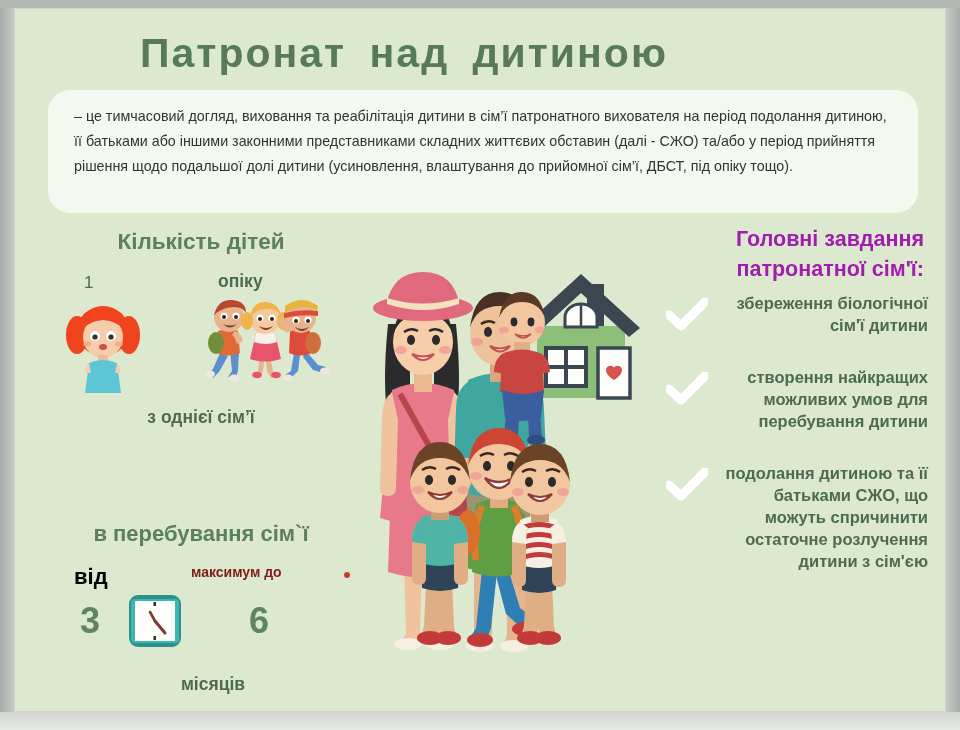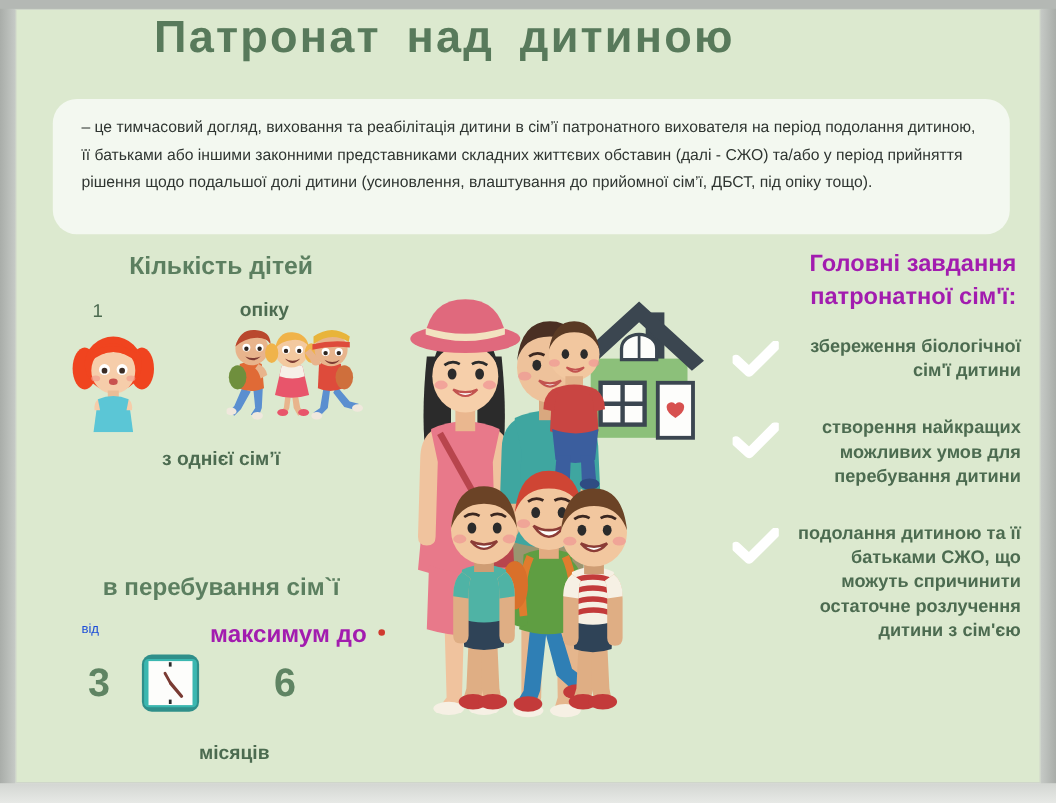--- a/index.html
+++ b/index.html
@@ -25,21 +25,21 @@
     background: #dce9cf;
     box-shadow: inset 0 0 0 1px #cfd6ca;
   }
   .frame-edge-l { position:absolute; left:0; top:0; width:14px; height:730px; background:linear-gradient(90deg,#a9ada9,#c6cac6); }
   .frame-edge-r { position:absolute; right:0; top:0; width:14px; height:730px; background:linear-gradient(270deg,#a9ada9,#c6cac6); }
   .frame-edge-t { position:absolute; left:0; top:0; width:960px; height:8px; background:#b4b8b4; }
   .frame-edge-b { position:absolute; left:0; bottom:0; width:960px; height:18px; background:linear-gradient(180deg,#d3d6d2,#e7e9e6); }
 
   
   .title {
-    position: absolute; left: 0; top: 10px; width: 808px;
+    position: absolute; left: 0; top: 30px; width: 808px;
     text-align: center;
     font-size: 41px; font-weight: 700; letter-spacing: 2px;
     color: #587a5b;
     word-spacing: 10px;
   }
   .desc-box {
     position: absolute; left: 48px; top: 90px; width: 870px; min-height: 123px;
     background: #f3f8f0;
     border-radius: 22px;
     padding: 14px 26px 12px 26px;
@@ -64,41 +64,41 @@
   .lbl-several {
     position: absolute; left: 182px; top: -2px; font-size: 17.5px; color: #4c6b50; font-weight: 700;
   }
   .from-one-family {
     text-align: center; font-size: 17.5px; color: #4c6b50; font-weight: 700; margin-top: 14px;
   }
 
   .col-left2 { position: absolute; left: 36px; top: 492px; width: 330px; }
   .h2b { font-size: 22px; font-weight: 700; color: #5c7f60; text-align: center; line-height: 28px; }
   .dur-row { position: relative; height: 110px; margin-top: 16px; }
-  .lbl-from { position: absolute; left: 38px; top: 0; font-size: 12px; color: #1d4ed8; font-weight: 400; }
-  .lbl-max  { position: absolute; left: 155px; top: 0; font-size: 22px; color: #a21caf; font-weight: 700; }
+  .lbl-from { position: absolute; left: 38px; top: 0; font-size: 22px; color: #000000; font-weight: 700; }
+  .lbl-max  { position: absolute; left: 155px; top: 0; font-size: 14px; color: #7f1d1d; font-weight: 700; }
   .num3 { position: absolute; left: 44px; top: 36px; font-size: 36px; color: #5f8463; font-weight: 700; }
   .num6 { position: absolute; left: 213px; top: 36px; font-size: 36px; color: #5f8463; font-weight: 700; }
   .months { text-align: center; font-size: 17.5px; color: #4c6b50; font-weight: 700; margin-top: 0; padding-left: 24px;}
   .red-dot {
     position: absolute; left: 308px; top: 8px; width: 6px; height: 6px;
     border-radius: 50%; background: #d0392f;
   }
 
   
   .clock { position: absolute; left: 90px; top: 28px; width: 58px; height: 58px; }
 
   
   .col-right { position: absolute; left: 660px; top: 224px; width: 268px; }
   .h2r {
     font-size: 21.5px; font-weight: 700; color: #a21caf; line-height: 30px;
     text-align: right; padding-right: 4px;
   }
   .task {
-    position: relative; margin-top: 20px; padding-left: 58px; min-height: 48px;
+    position: relative; margin-top: 8px; padding-left: 58px; min-height: 48px;
   }
   .task .tick { position: absolute; left: 6px; top: 6px; width: 42px; height: 34px; }
   .task .ttxt {
     font-size: 16.5px; font-weight: 700; color: #4c6b50; line-height: 22px; text-align: right;
   }
 
   
   .illus { position: absolute; left: 360px; top: 262px; width: 300px; height: 420px; }
 </style>
 </head>

